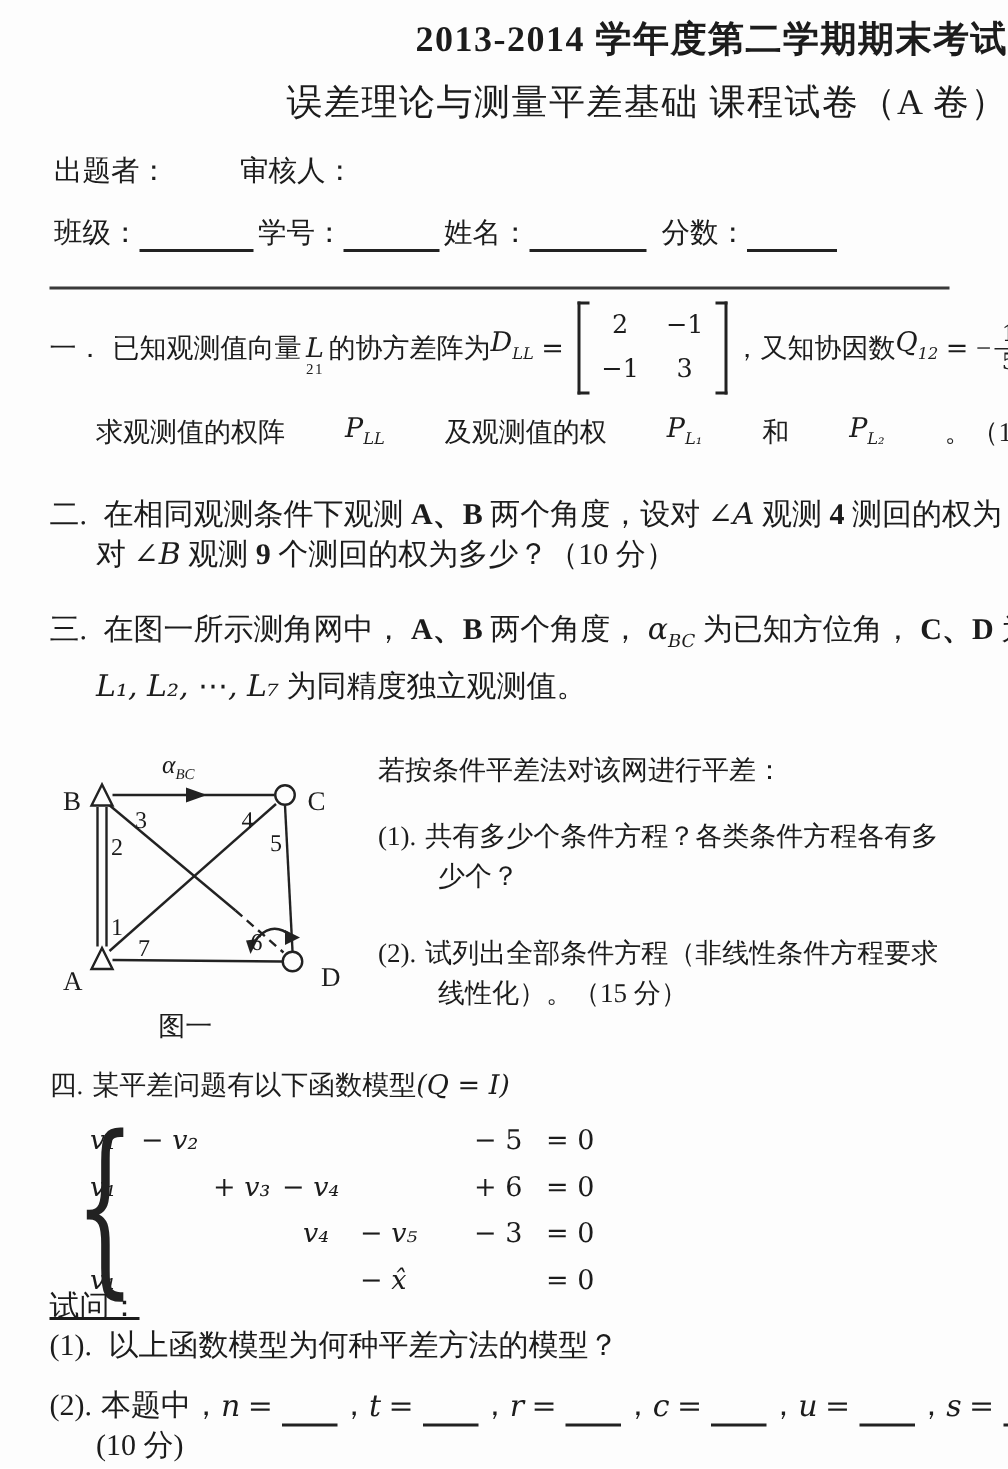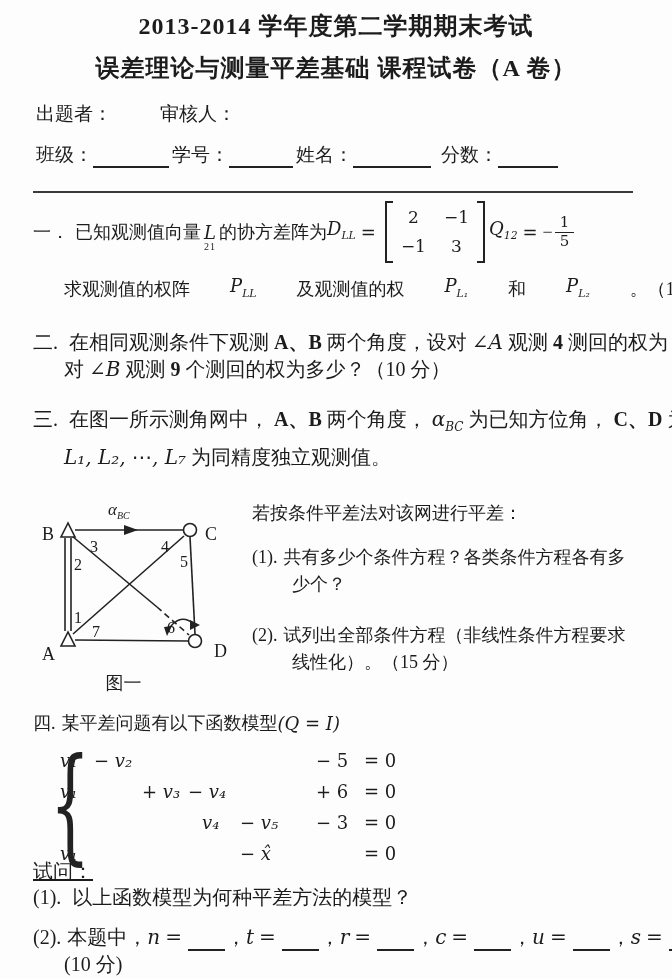--- a/index.html
+++ b/index.html
@@ -1,22 +1,22 @@
 <!DOCTYPE html>
 <html><head>
 <meta charset="utf-8">
 <style>
   html,body{margin:0;padding:0;background:#ffffff;}
   .page{position:relative;width:672px;height:979px;background:#fdfdfd;overflow:hidden;
         font-family:"Liberation Serif","DejaVu Serif",serif;color:#1c1c1c;}
   .abs{position:absolute;}
-  .center{left:0;right:0;text-align:center;}
+  .center{left:0;right:0;text-align:right;}
   .bold{font-weight:bold;}
   .title1{top:10px;font-size:24px;font-weight:bold;letter-spacing:1px;}
-  .title2{top:52px;font-size:24px;font-weight:bold;letter-spacing:1px;}
+  .title2{top:52px;font-size:24px;font-weight:normal;letter-spacing:1px;}
   .authors{top:101px;left:36px;font-size:19px;text-align:right;}
   .authors .gap{display:inline-block;width:48px;}
   .fields{top:142px;left:36px;display:flex;align-items:flex-end;font-size:19px;white-space:nowrap;}
   .blank{display:inline-block;border-bottom:2px solid #222;height:20px;}
   .bl1{width:76px;margin-right:3px;}
   .bl2{width:64px;margin-right:3px;}
   .bl3{width:78px;margin-right:10px;}
   .bl4{width:60px;}
   .rule{top:191px;left:33px;width:600px;border-top:2px solid #3a3a3a;}
   .qline{font-size:18px;line-height:27px;display:flex;align-items:center;white-space:nowrap;}
@@ -110,20 +110,21 @@
     <span class="mat">
       <span class="mb mbl"></span>
       <span class="mcells">
         <span>2</span>
         <span>−1</span>
         <span>−1</span>
         <span>3</span>
       </span>
       <span class="mb mbr"></span>
     </span>
+    <span>，又知协因数</span>
     <span class="math"><span>Q</span><sub>12</sub></span>
     <span class="eqs">=</span>
     <span>−</span>
     <span class="frac">
         <span class="fnum">1</span>
         <span>5</span>
       </span>
 
   </div>
 

